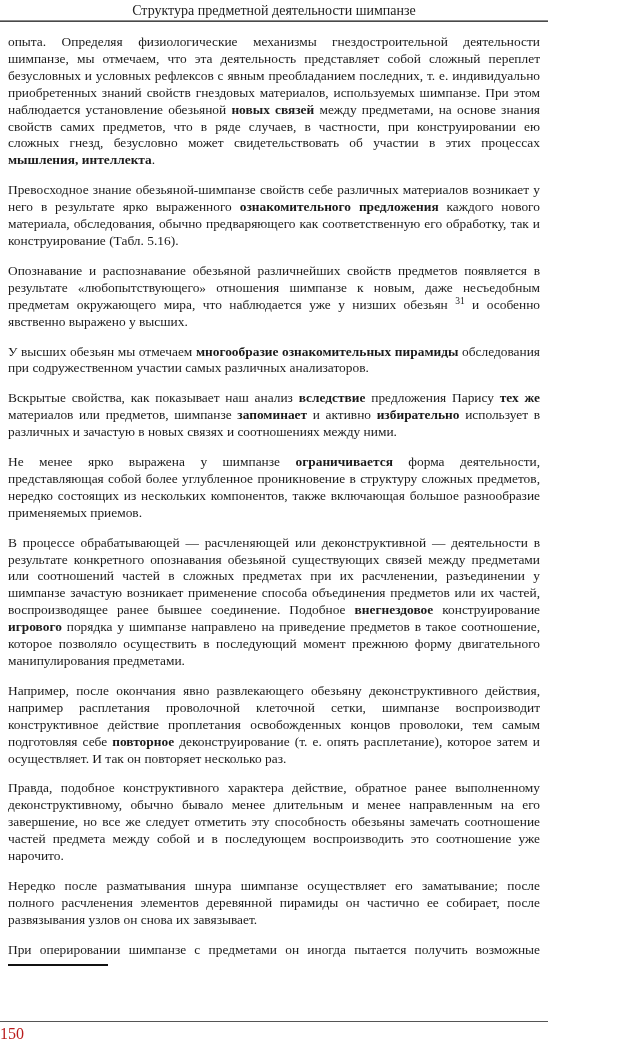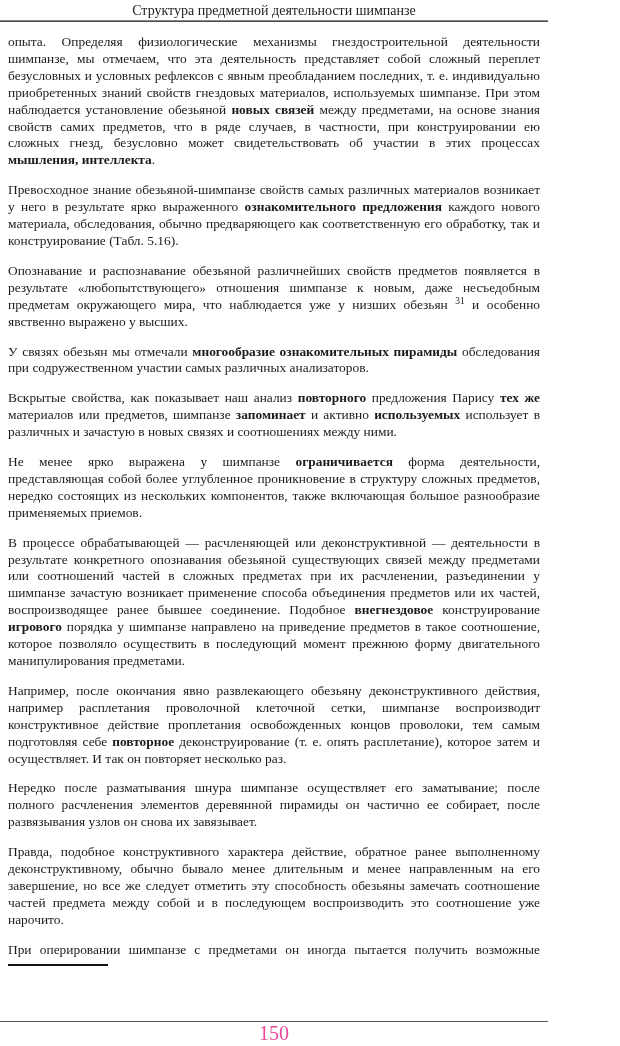--- a/index.html
+++ b/index.html
@@ -85,46 +85,46 @@
     position: absolute;
     left: 0;
     right: 0;
     bottom: 0;
     height: 25px;
   }
   .footer-rule {
     border-top: 1px solid #555555;
   }
   .page-number {
-    text-align: center;
-    font-size: 20px;
+    text-align: left;
+    font-size: 16px;
     line-height: 23px;
-    color: #ec4899;
+    color: #b91c1c;
   }
 </style>
 </head>
 <body>
 
 <div class="page">
 
   <div class="running-head">Структура предметной деятельности шимпанзе</div>
 
   <div class="head-rule"></div>
 
   <div class="body-text">
       <p class="para"><span>опыта. Определяя физиологические механизмы гнездостроительной деятельности шимпанзе, мы отмечаем, что эта деятельность представляет собой сложный переплет безусловных и условных рефлексов с явным преобладанием последних, т. е. индивидуально приобретенных знаний свойств гнездовых материалов, используемых шимпанзе. При этом наблюдается установление обезьяной </span><b>новых связей</b><span> между предметами, на основе знания свойств самих предметов, что в ряде случаев, в частности, при конструировании ею сложных гнезд, безусловно может свидетельствовать об участии в этих процессах </span><b>мышления, интеллекта</b><span>.</span></p>
-      <p class="para"><span>Превосходное знание обезьяной-шимпанзе свойств самых различных материалов возникает у него в результате ярко выраженного </span><b>ознакомительного предложения</b><span> каждого нового материала, обследования, обычно предваряющего как соответственную его обработку, так и конструирование (Табл. 5.16).</span></p>
+      <p class="para"><span>Превосходное знание обезьяной-шимпанзе свойств себе различных материалов возникает у него в результате ярко выраженного </span><b>ознакомительного предложения</b><span> каждого нового материала, обследования, обычно предваряющего как соответственную его обработку, так и конструирование (Табл. 5.16).</span></p>
       <p class="para"><span>Опознавание и распознавание обезьяной различнейших свойств предметов появляется в результате «любопытствующего» отношения шимпанзе к новым, даже несъедобным предметам окружающего мира, что наблюдается уже у низших обезьян </span><sup>31</sup><span> и особенно явственно выражено у высших.</span></p>
-      <p class="para"><span>У связях обезьян мы отмечали </span><b>многообразие ознакомительных пирамиды</b><span> обследования при содружественном участии самых различных анализаторов.</span></p>
-      <p class="para"><span>Вскрытые свойства, как показывает наш анализ </span><b>повторного</b><span> предложения Парису </span><b>тех же</b><span> материалов или предметов, шимпанзе </span><b>запоминает</b><span> и активно </span><b>используемых</b><span> использует в различных и зачастую в новых связях и соотношениях между ними.</span></p>
+      <p class="para"><span>У высших обезьян мы отмечаем </span><b>многообразие ознакомительных пирамиды</b><span> обследования при содружественном участии самых различных анализаторов.</span></p>
+      <p class="para"><span>Вскрытые свойства, как показывает наш анализ </span><b>вследствие</b><span> предложения Парису </span><b>тех же</b><span> материалов или предметов, шимпанзе </span><b>запоминает</b><span> и активно </span><b>избирательно</b><span> использует в различных и зачастую в новых связях и соотношениях между ними.</span></p>
       <p class="para"><span>Не менее ярко выражена у шимпанзе </span><b>ограничивается</b><span> форма деятельности, представляющая собой более углубленное проникновение в структуру сложных предметов, нередко состоящих из нескольких компонентов, также включающая большое разнообразие применяемых приемов.</span></p>
       <p class="para"><span>В процессе обрабатывающей — расчленяющей или деконструктивной — деятельности в результате конкретного опознавания обезьяной существующих связей между предметами или соотношений частей в сложных предметах при их расчленении, разъединении у шимпанзе зачастую возникает применение способа объединения предметов или их частей, воспроизводящее ранее бывшее соединение. Подобное </span><b>внегнездовое</b><span> конструирование </span><b>игрового</b><span> порядка у шимпанзе направлено на приведение предметов в такое соотношение, которое позволяло осуществить в последующий момент прежнюю форму двигательного манипулирования предметами.</span></p>
       <p class="para"><span>Например, после окончания явно развлекающего обезьяну деконструктивного действия, например расплетания проволочной клеточной сетки, шимпанзе воспроизводит конструктивное действие проплетания освобожденных концов проволоки, тем самым подготовляя себе </span><b>повторное</b><span> деконструирование (т. е. опять расплетание), которое затем и осуществляет. И так он повторяет несколько раз.</span></p>
+      <p class="para"><span>Правда, подобное конструктивного характера действие, обратное ранее выполненному деконструктивному, обычно бывало менее длительным и менее направленным на его завершение, но все же следует отметить эту способность обезьяны замечать соотношение частей предмета между собой и в последующем воспроизводить это соотношение уже нарочито.</span></p>
       <p class="para"><span>Нередко после разматывания шнура шимпанзе осуществляет его заматывание; после полного расчленения элементов деревянной пирамиды он частично ее собирает, после развязывания узлов он снова их завязывает.</span></p>
-      <p class="para"><span>Правда, подобное конструктивного характера действие, обратное ранее выполненному деконструктивному, обычно бывало менее длительным и менее направленным на его завершение, но все же следует отметить эту способность обезьяны замечать соотношение частей предмета между собой и в последующем воспроизводить это соотношение уже нарочито.</span></p>
       <p class="para"><span>При оперировании шимпанзе с предметами он иногда пытается получить возможные соединения и связи между различными предметами: так, например, имея прутья, кольца и веревки, он продергивает веревку или прутик в кольцо и этим ограничивается. Иногда же, соединив свободные концы прута или веревки в руке, шимпанзе быстро-быстро начинает трясти этот образовавшийся комплекс в воздухе, приводя его в движение. Потом он производит повторно, уже нарочито, подобное же соединение, осуществляя сходные связи предметов, вследствие употребления тех же приемов соединения.</span></p>
     </div>
 
   <div class="footnote-section">
     <div class="footnote-rule"></div>
   </div>
 
   <div class="page-footer">
     <div class="footer-rule"></div>
     <div class="page-number">150</div>

